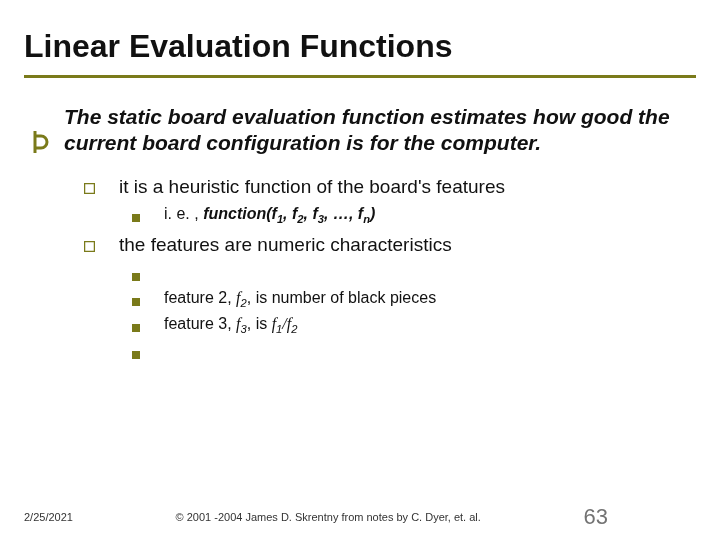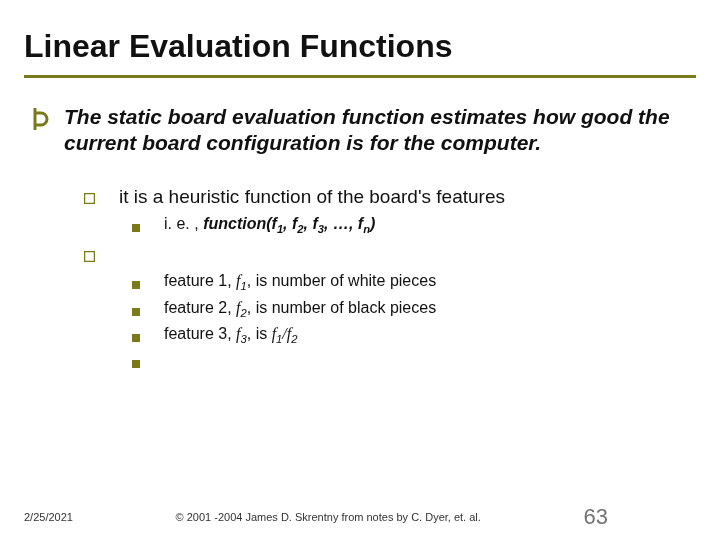--- a/index.html
+++ b/index.html
@@ -22,21 +22,22 @@
   }
   .title-rule {
     border-top: 3px solid #7a7a1a;
     margin-top: 2px;
     margin-bottom: 26px;
   }
   .lvl1 {
     display: flex;
     gap: 14px;
     margin-left: 8px;
-    margin-bottom: 28px;
+    margin-bottom: 18px;
+    align-items: flex-end;
   }
   .lvl1 .bullet-icon {
     flex: 0 0 auto;
     margin-top: 4px;
   }
   .lvl1 .text {
     font-size: 21px;
     font-weight: bold;
     font-style: italic;
     color: #111;
@@ -129,29 +130,27 @@
       <span>i. e. , </span><span class="fnexpr"><span>function(f</span><span class="sub">1</span><span>, f</span><span class="sub">2</span><span>, f</span><span class="sub">3</span><span>, …, f</span><span class="sub">n</span><span>)</span></span>
     </div>
   </div>
 
   <div class="lvl2" style="margin-top:6px;">
     <span class="bullet-icon">
       <svg width="11" height="11">
           <rect x="0.5" y="0.5" width="10" height="10" fill="none" stroke="#7a7a1a" stroke-width="1.5"></rect>
         </svg>
     </span>
+    <div class="text">the features are numeric characteristics</div>
   </div>
 
   <div class="lvl3">
     <span class="bullet-icon"><svg width="8" height="8">
           <rect width="8" height="8" fill="#7a7a1a"></rect>
         </svg></span>
-    <div class="text">
-      <span>feature 1, </span><i class="var">f</i><span class="sub">1</span><span>, is number of white pieces</span>
-    </div>
   </div>
   <div class="lvl3">
     <span class="bullet-icon"><svg width="8" height="8">
           <rect width="8" height="8" fill="#7a7a1a"></rect>
         </svg></span>
     <div class="text">
       <span>feature 2, </span><i class="var">f</i><span class="sub">2</span><span>, is number of black pieces</span>
     </div>
   </div>
   <div class="lvl3">

